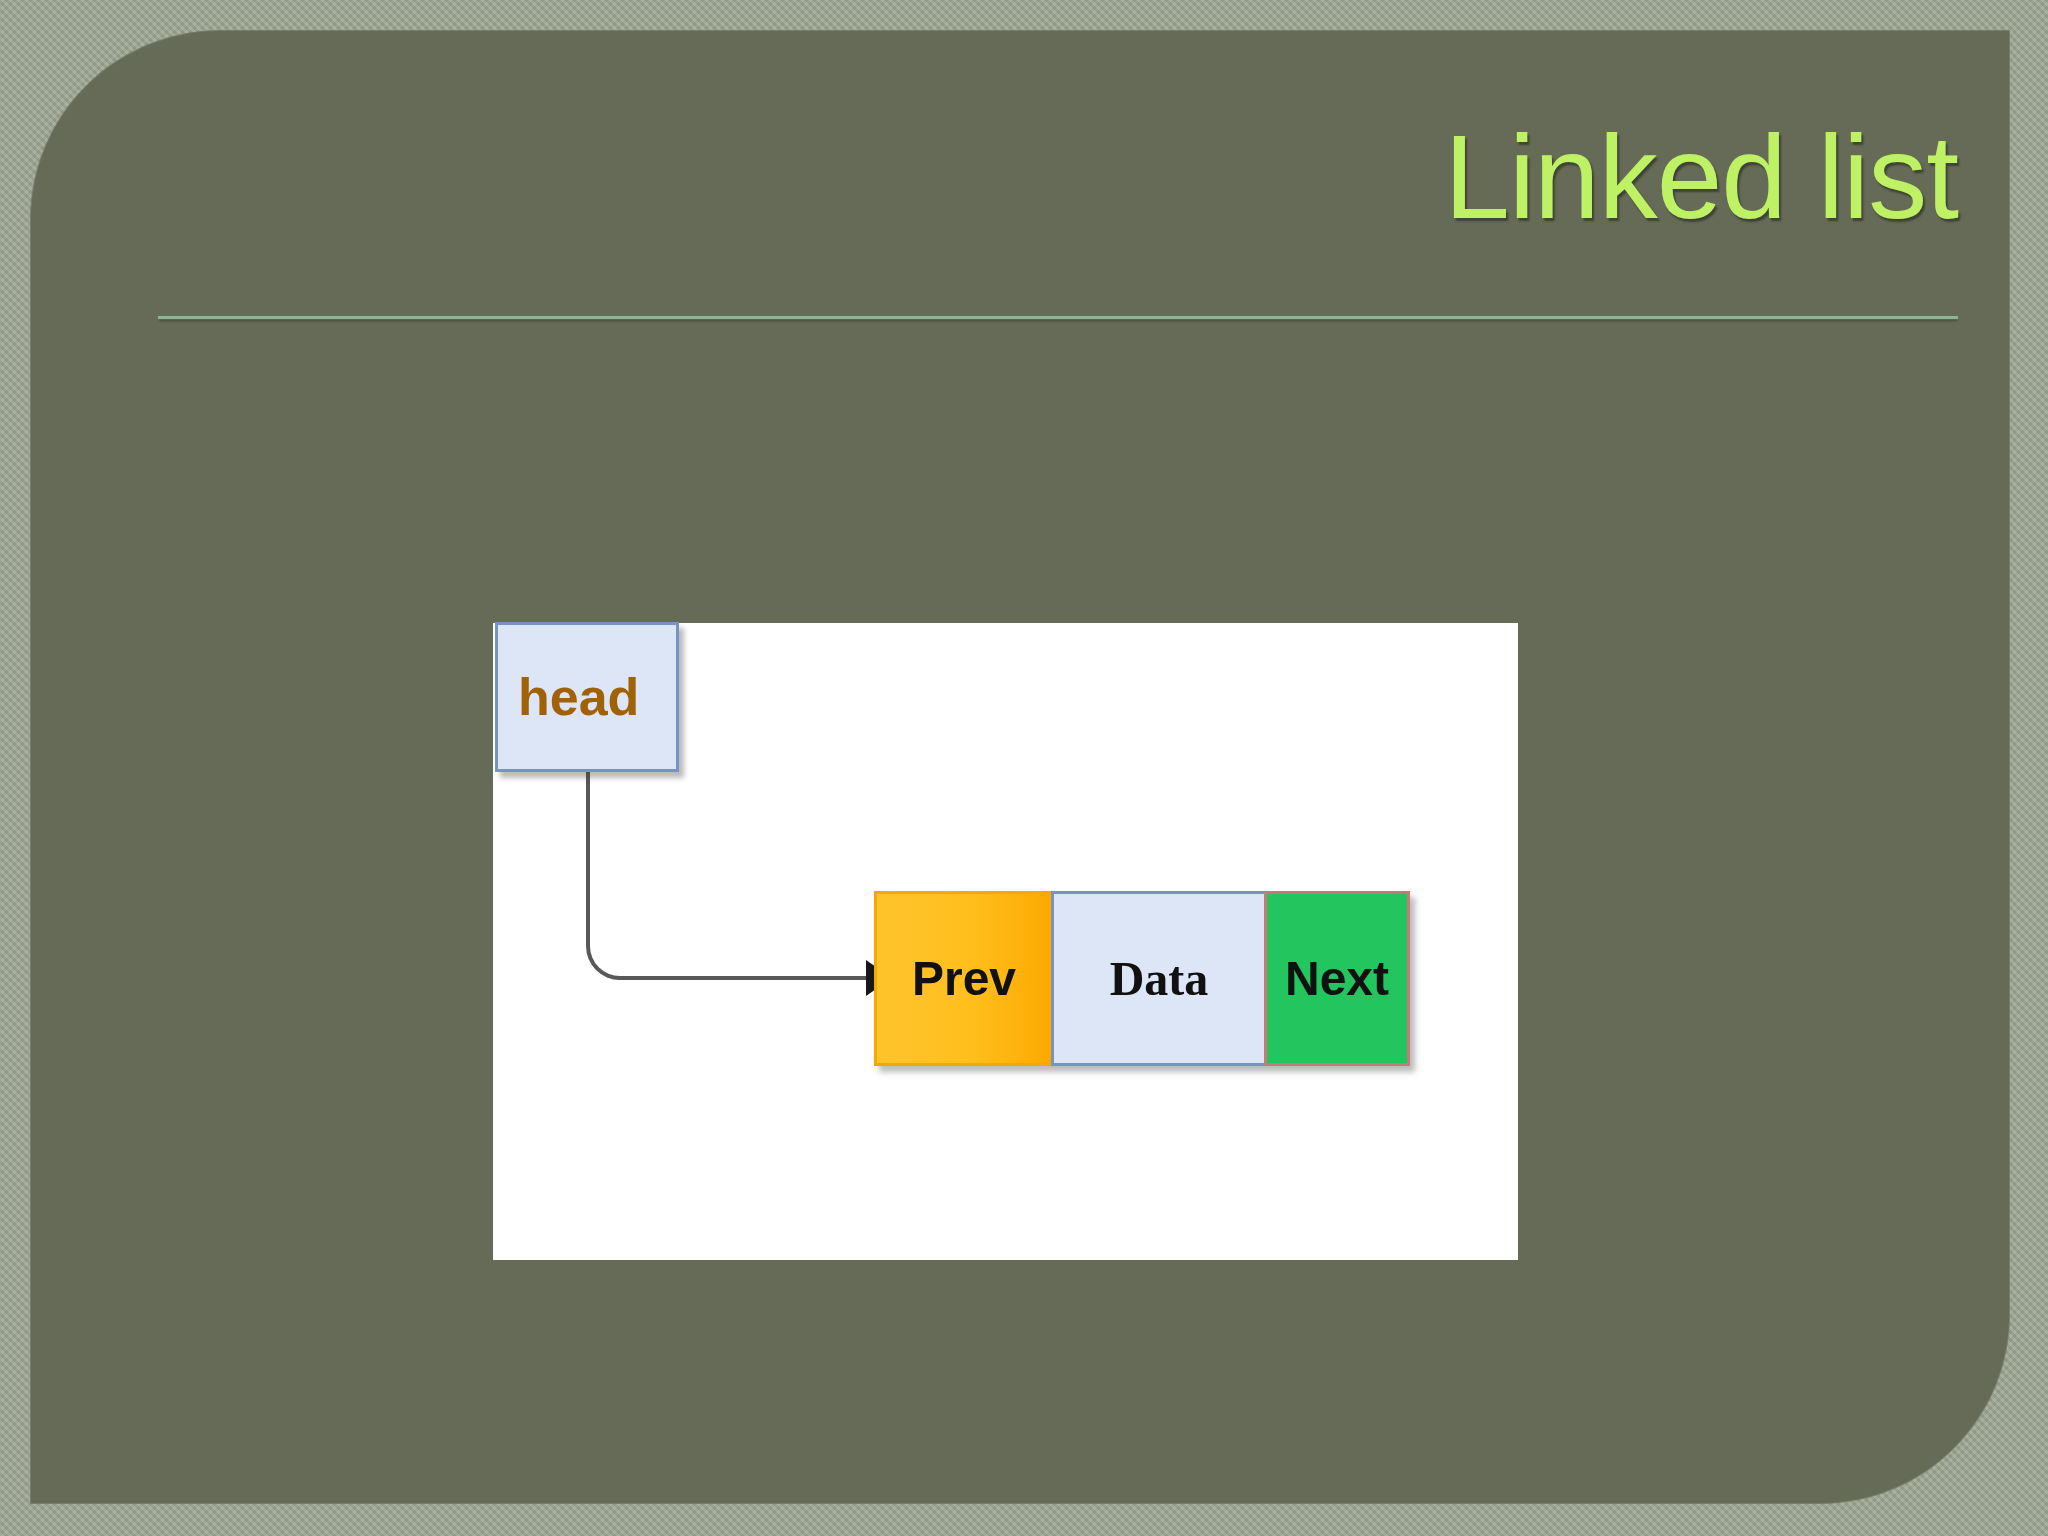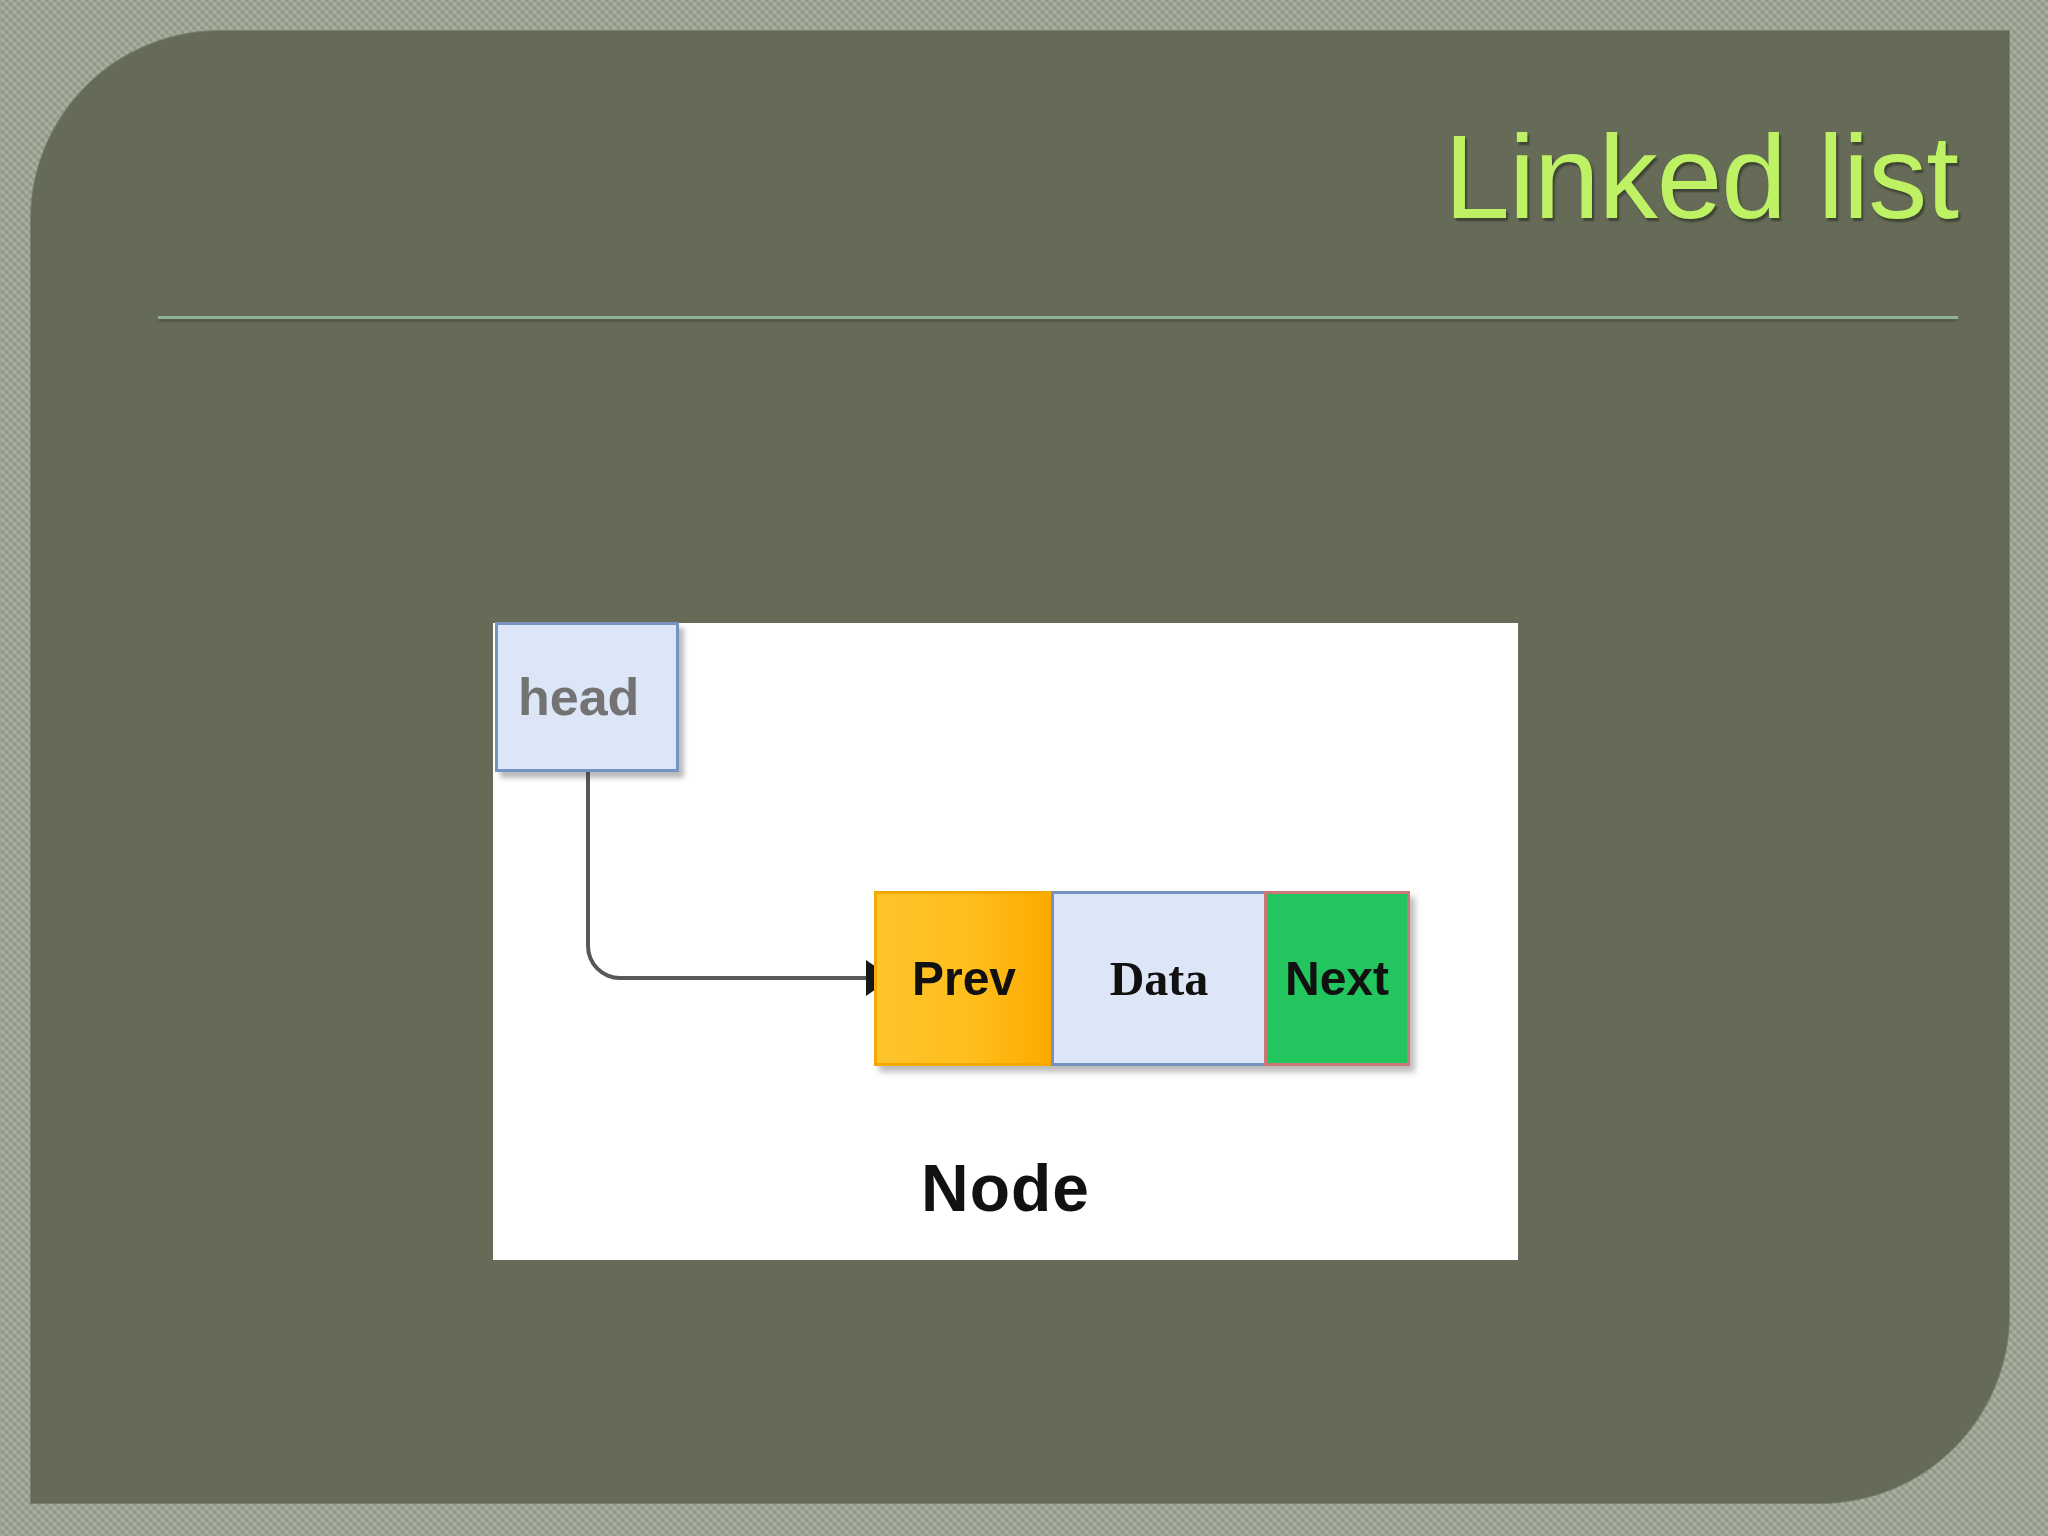--- a/index.html
+++ b/index.html
@@ -88,21 +88,21 @@
     border: 3px solid #7693c4;
     box-sizing: border-box;
     box-shadow: 5px 6px 5px rgba(60,60,60,0.35);
     display: flex;
     align-items: center;
     padding-left: 20px;
   }
   #head-label {
     font-size: 52px;
     font-weight: bold;
-    color: #737373;
+    color: #a16207;
     line-height: 1;
   }
 
   
   .conn {
     position: absolute;
     background: #585858;
   }
   #conn-stem {
     left: 556px;
@@ -215,16 +215,15 @@
     <div id="head-box">
       <span id="head-label">head</span>
     </div>
 
     <div id="node-row">
       <div class="cell" id="cell-prev">Prev</div>
       <div class="cell" id="cell-data">Data</div>
       <div class="cell" id="cell-next">Next</div>
     </div>
 
-    <div id="node-caption">Node</div>
 
   </div>
 </div>
 
 </body></html>

